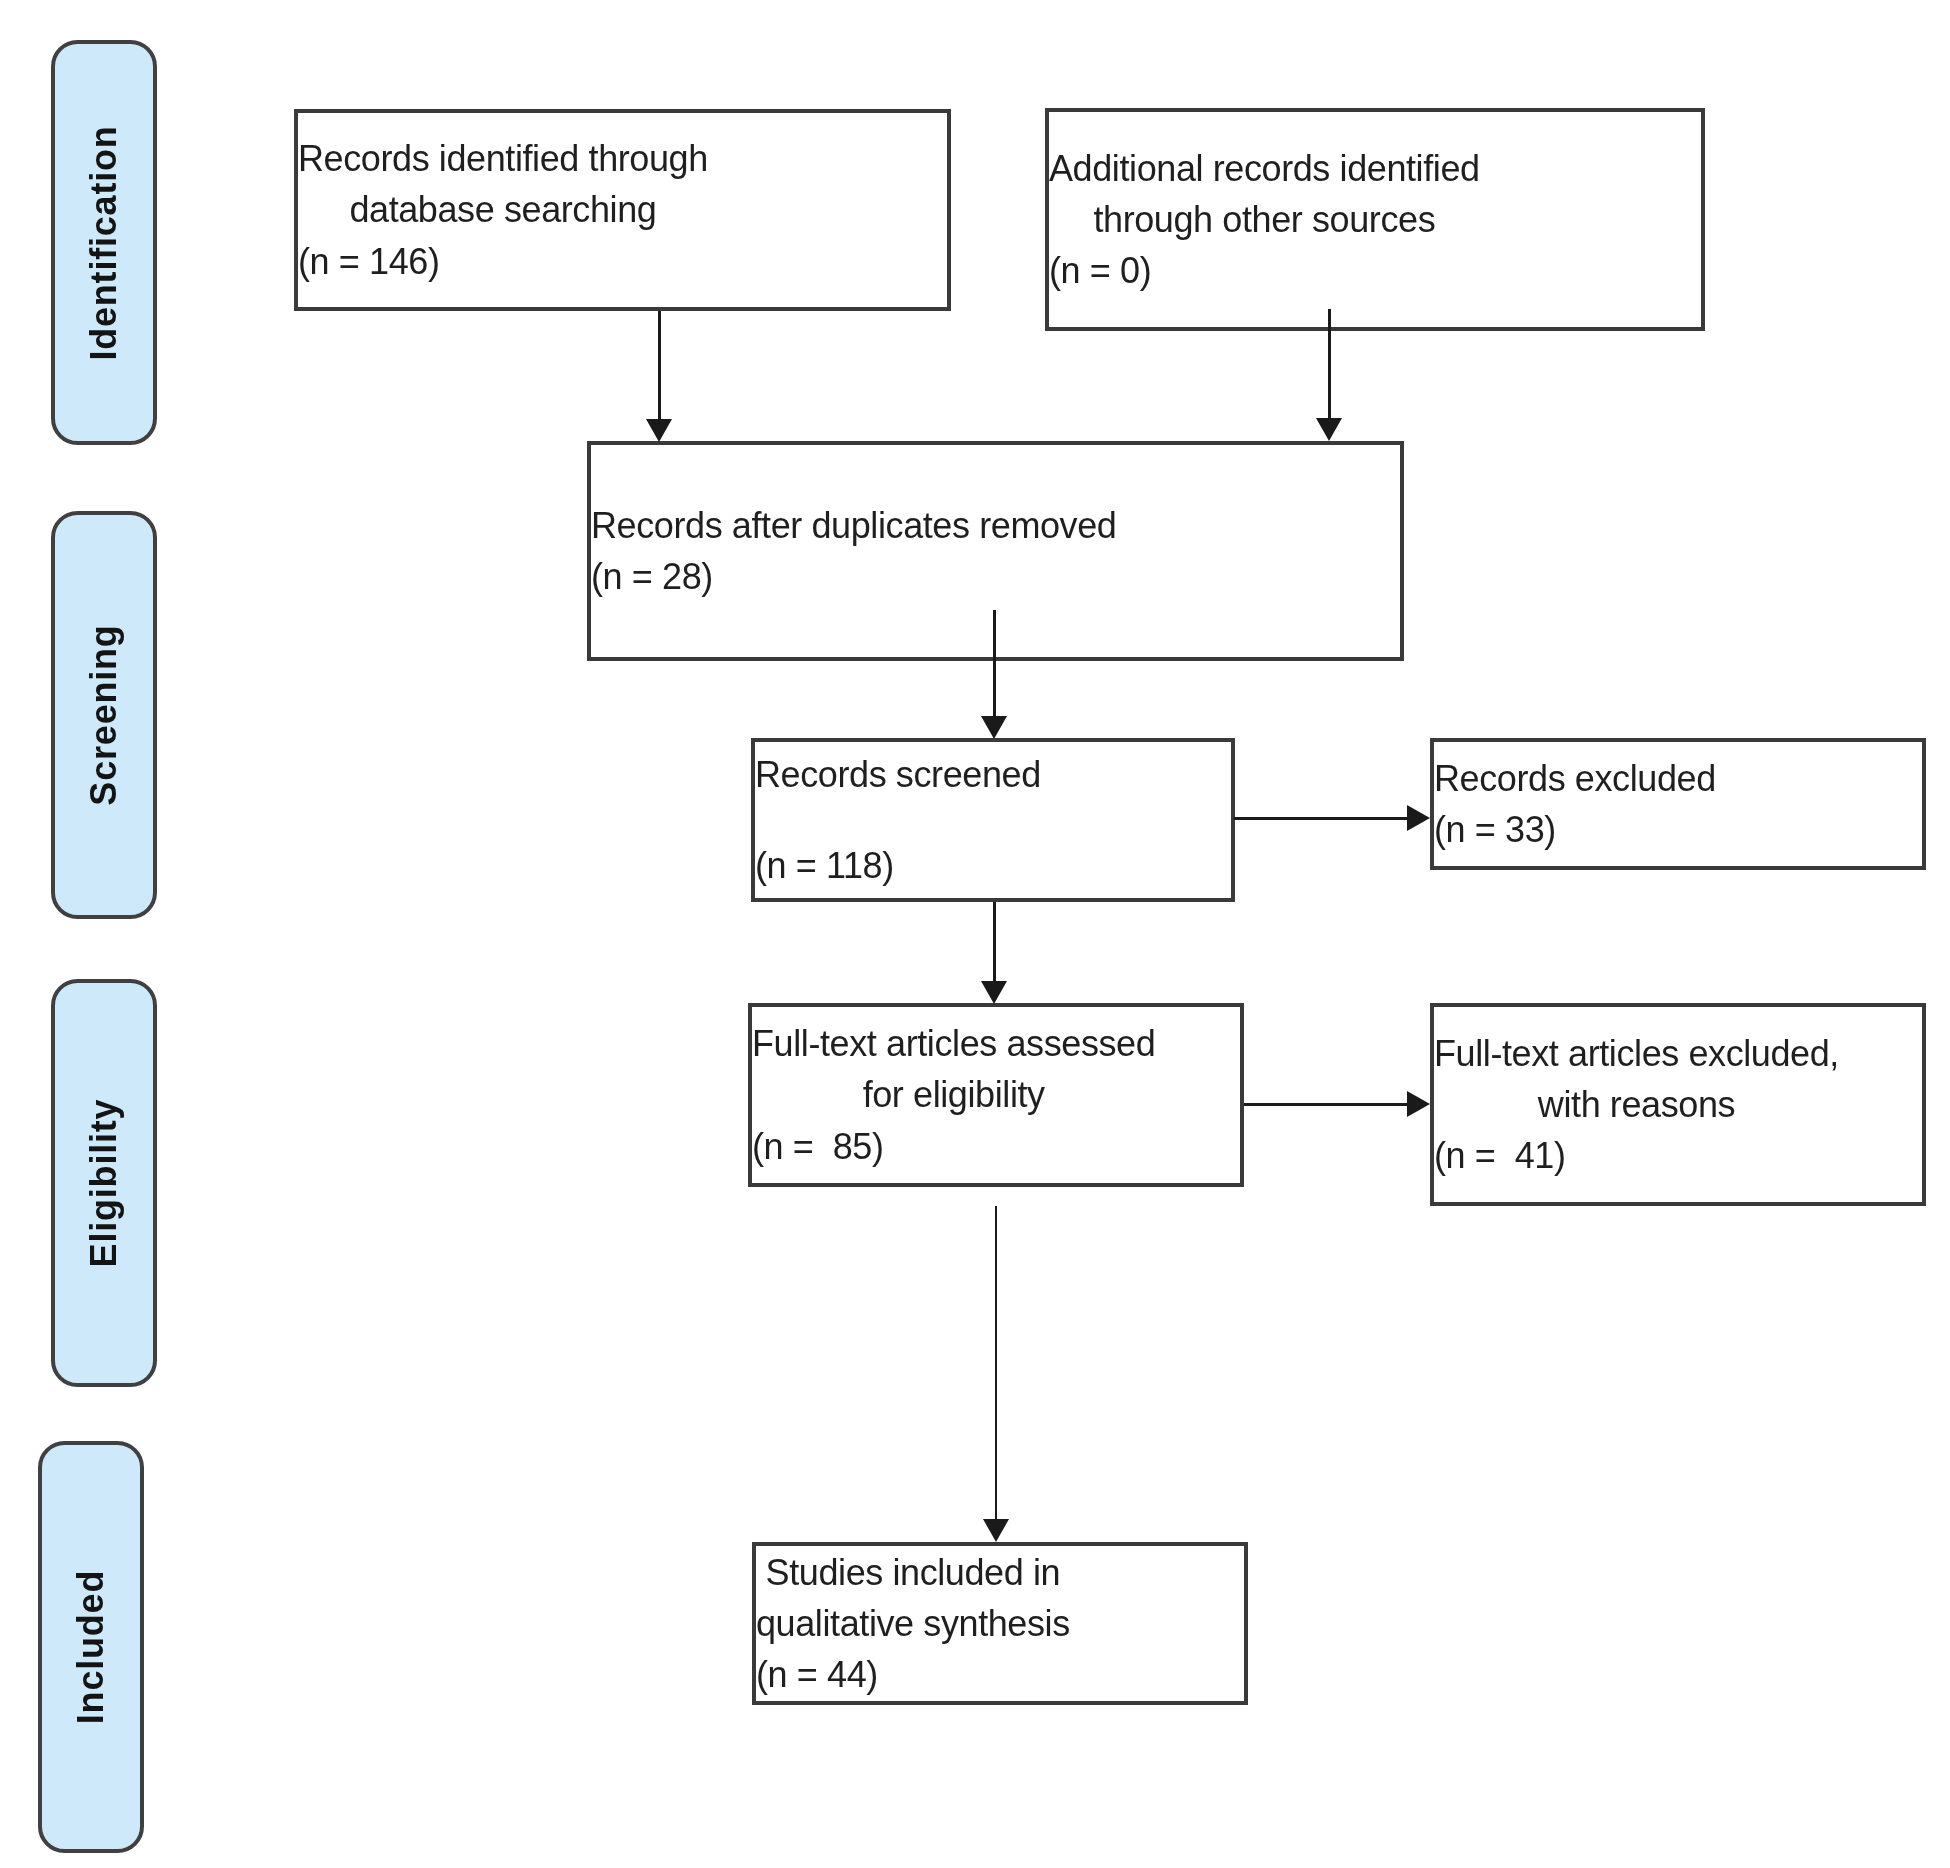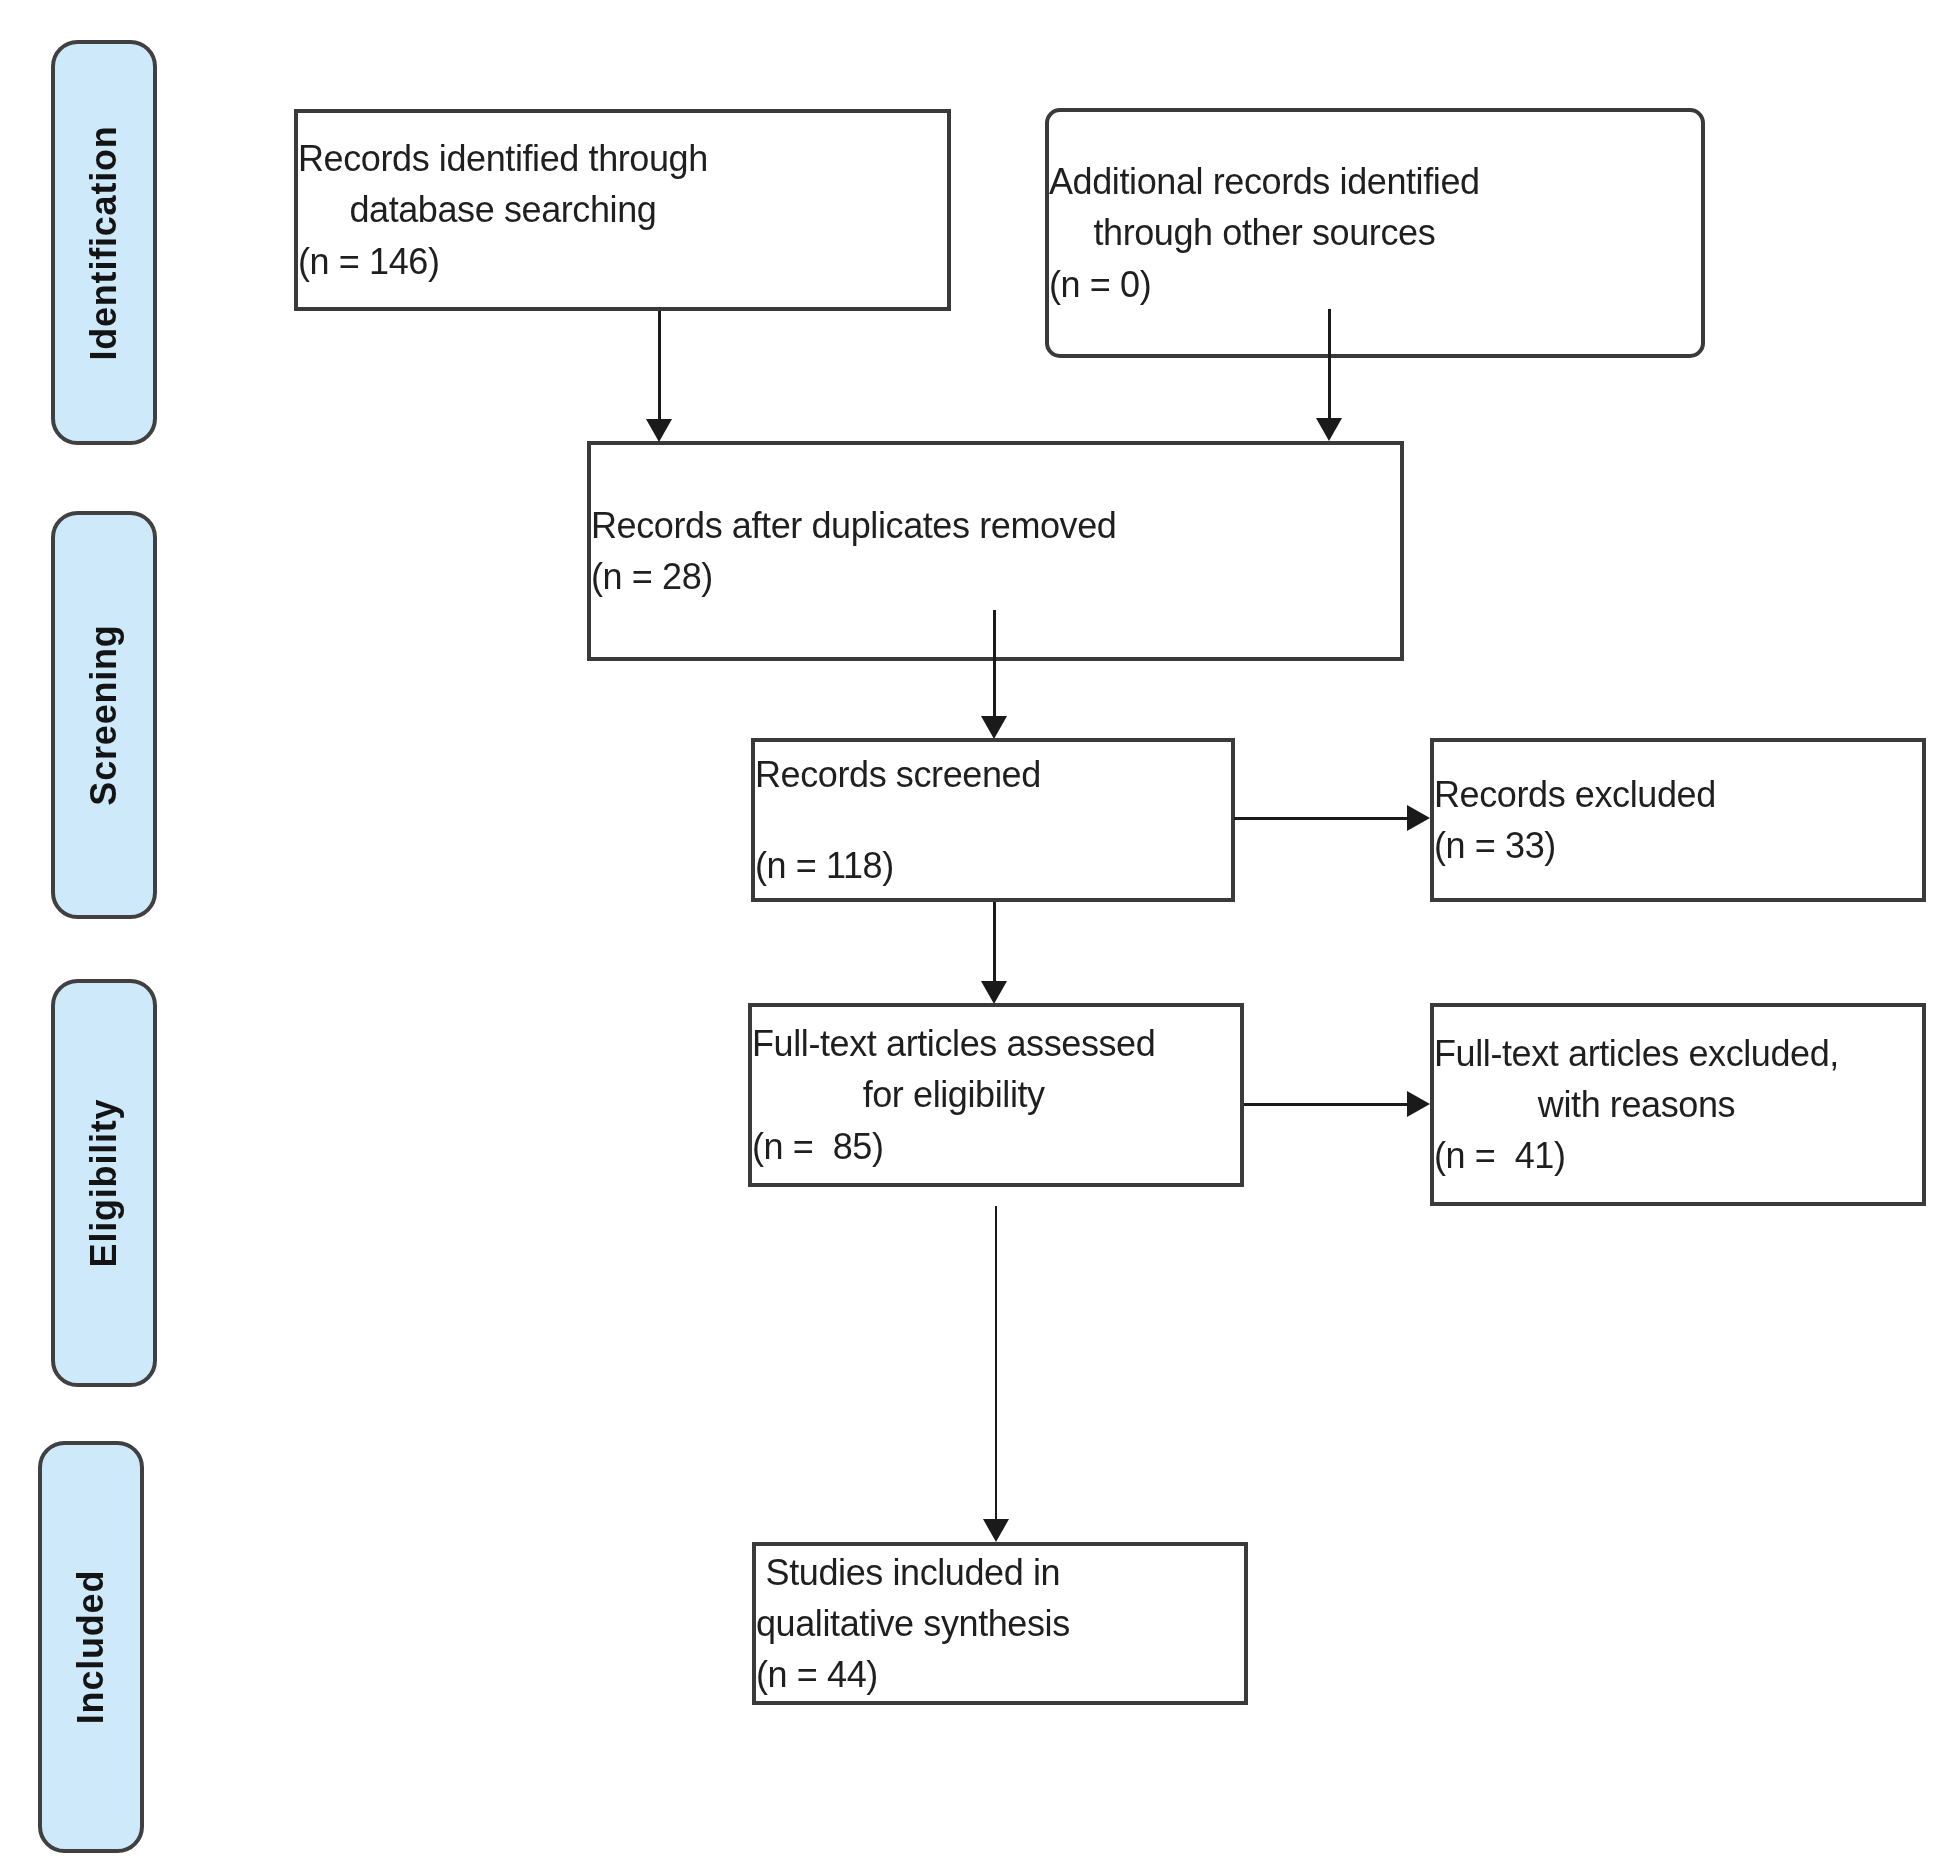--- a/index.html
+++ b/index.html
@@ -82,37 +82,37 @@
   <div class="stage" style="left:38px;top:1441px;height:412px;">
     <span>Included</span>
   </div>
 
   <div class="fbox" style="left:294px;top:109px;width:657px;height:202px;">
     <div class="t">Records identified through
 database searching</div>
     <div class="n">(n = 146)</div>
   </div>
 
-  <div class="fbox" style="left:1045px;top:108px;width:660px;height:250px;border-radius:15px;">
+  <div class="fbox" style="left:1045px;top:108px;width:660px;height:223px;">
     <div class="t">Additional records identified
 through other sources</div>
     <div class="n">(n = 0)</div>
   </div>
 
   <div class="fbox" style="left:587px;top:441px;width:817px;height:220px;">
     <div class="t">Records after duplicates removed</div>
     <div class="n">(n = 28)</div>
   </div>
 
   <div class="fbox" style="left:751px;top:738px;width:484px;height:164px;gap:40px;">
     <div class="t">Records screened</div>
     <div class="n">(n = 118)</div>
   </div>
 
-  <div class="fbox" style="left:1430px;top:738px;width:496px;height:164px;">
+  <div class="fbox" style="left:1430px;top:738px;width:496px;height:132px;">
     <div class="t">Records excluded</div>
     <div class="n">(n = 33)</div>
   </div>
 
   <div class="fbox" style="left:748px;top:1003px;width:496px;height:184px;">
     <div class="t">Full-text articles assessed
 for eligibility</div>
     <div class="n">(n =  85)</div>
   </div>
 

